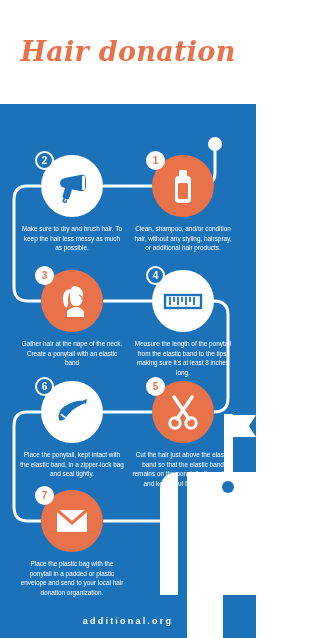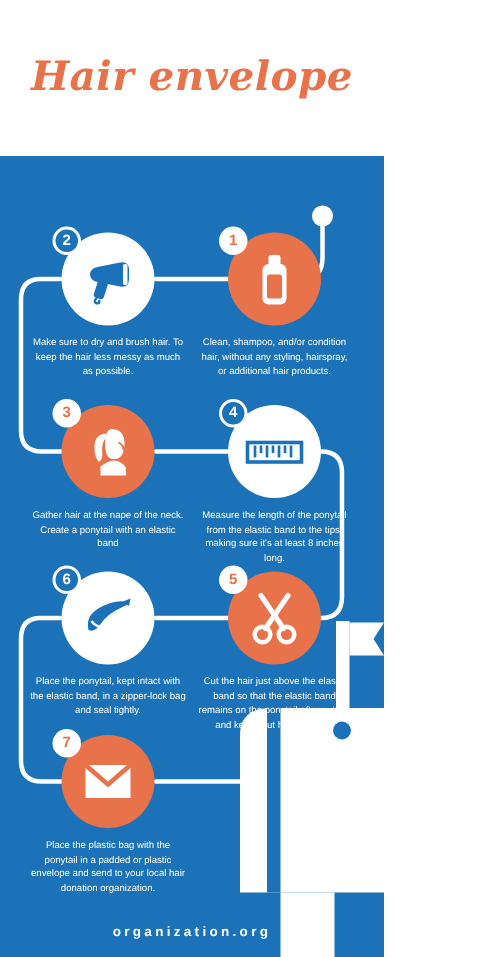--- a/index.html
+++ b/index.html
@@ -86,21 +86,21 @@
   .footer-url{
     color:#ffffff;font-size:9px;font-weight:700;letter-spacing:2.2px;
   }
 </style>
 </head>
 <body>
 
 <div id="page">
 
   <div class="header">
-    <div class="title-line">Hair envelope</div>
+    <div class="title-line">Hair donation</div>
   </div>
 
   <div class="board">
 
     <svg class="paths" viewBox="0 0 256 534">
 
       <circle cx="215" cy="40" r="7" fill="#ffffff"></circle>
 
       <path d="M215,47 L215,68 Q215,82 201,82 L184,82" stroke="#ffffff" stroke-width="3" fill="none" stroke-linecap="round"></path>
 
@@ -224,17 +224,17 @@
         <div class="badge on-orange">7</div>
         <svg class="icon-svg" width="40" height="34" viewBox="0 0 40 34">
           <rect x="5" y="6" width="30" height="22" fill="#ffffff"></rect>
           <path d="M5,6 L20,19 L35,6" fill="none" stroke="#e8734a" stroke-width="3"></path>
         </svg>
       </div>
       <div class="caption">Place the plastic bag with the ponytail in a padded or plastic envelope and send to your local hair donation organization.</div>
     </div>
 
     <div class="footer">
-      <span class="footer-url">organization.org</span>
+      <span class="footer-url">additional.org</span>
     </div>
 
   </div>
 </div>
 
 </body></html>

